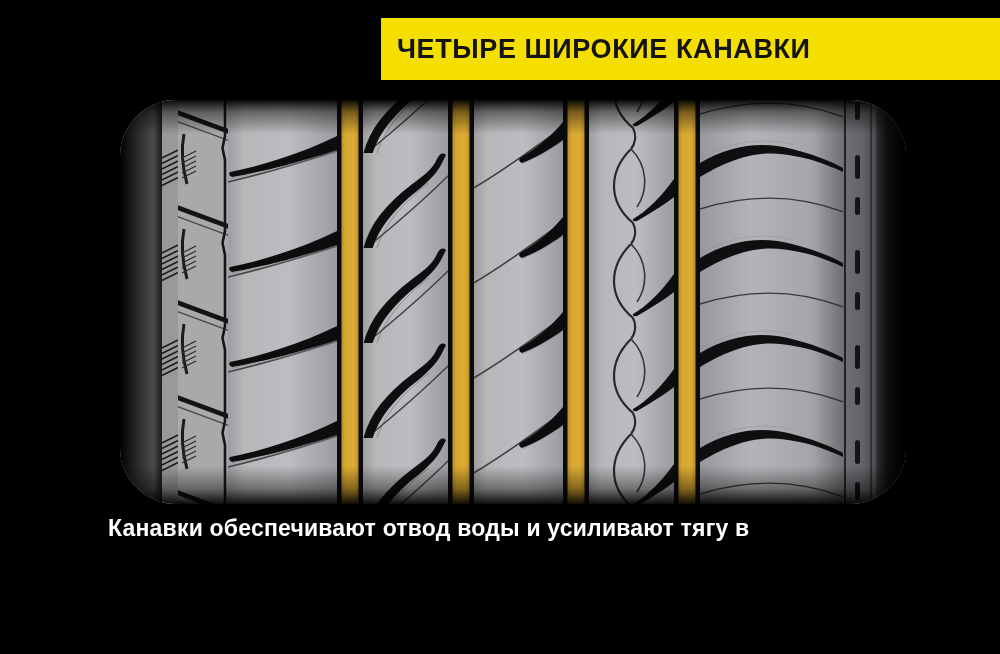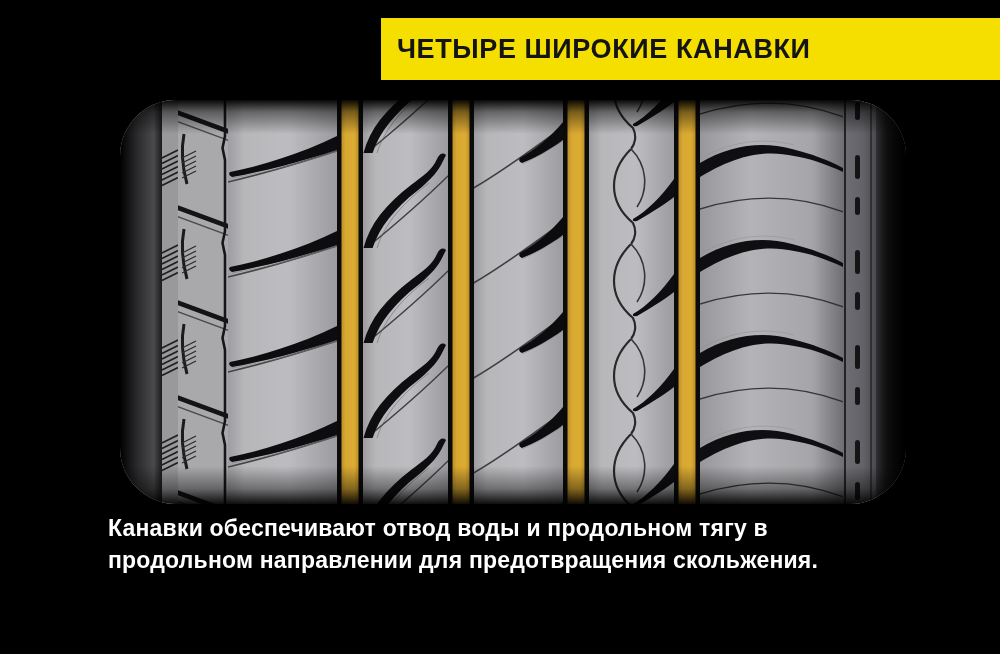--- a/index.html
+++ b/index.html
@@ -180,15 +180,14 @@
 
     <rect x="756" y="0" width="30" height="404" fill="url(#gEdge)"></rect>
 
     <rect x="690" y="0" width="96" height="404" fill="url(#gRightShade)"></rect>
     <rect x="0" y="0" width="786" height="34" fill="url(#gTop)"></rect>
     <rect x="0" y="366" width="786" height="38" fill="url(#gBottom)"></rect>
   </svg>
 </div>
 
 <div class="caption">
-  <span class="cap-line">Канавки обеспечивают отвод воды и продольном тягу в</span>
-  <span class="cap-line">продольном направлении для предотвращения скольжения.</span>
+  <span class="cap-line">Канавки обеспечивают отвод воды и усиливают тягу в</span>
 </div>
 
 </body></html>

